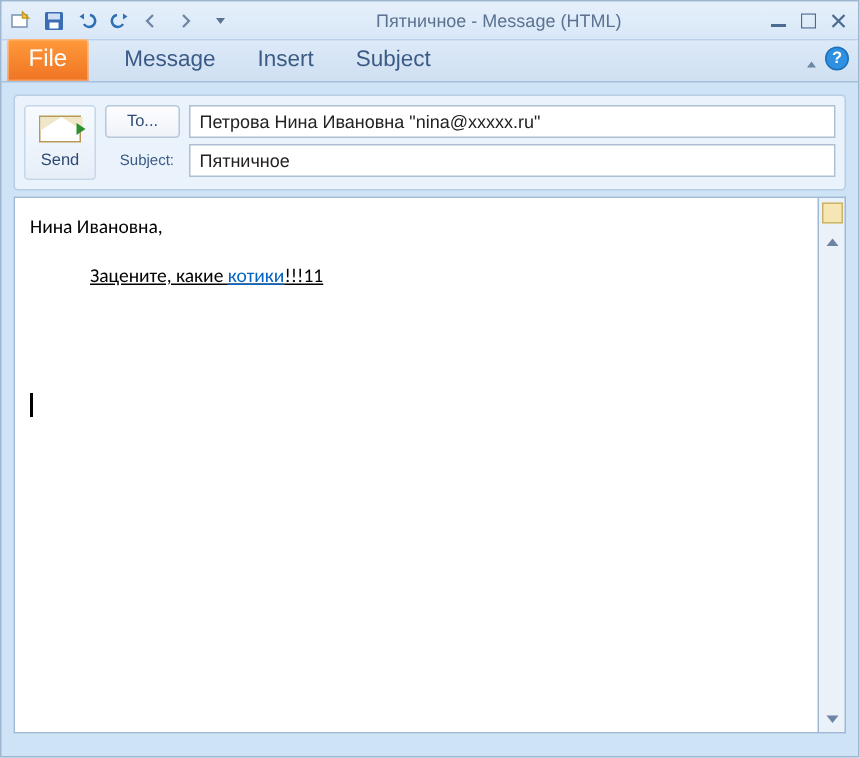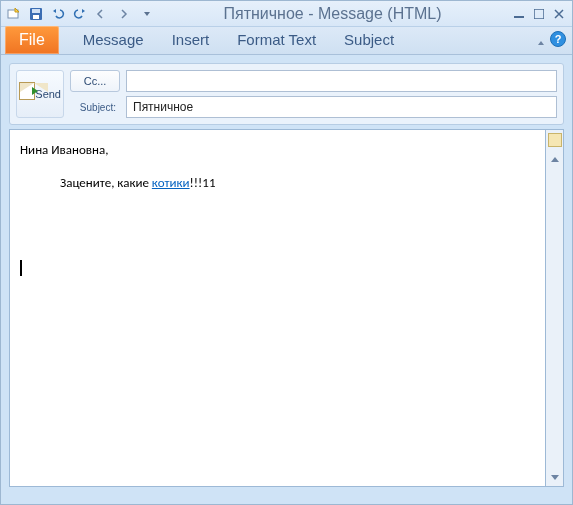--- a/index.html
+++ b/index.html
@@ -24,21 +24,21 @@
   .qat { display: flex; align-items: center; gap: 4px; }
   .qat .qbtn {
     width: 18px; height: 18px;
     display: flex; align-items: center; justify-content: center;
     border-radius: 2px;
   }
   .title-text {
     flex: 1;
     text-align: center;
     color: #5b7290;
-    font-size: 16px;
+    font-size: 12px;
     white-space: nowrap;
     overflow: hidden;
   }
   .winbtns { display: flex; gap: 2px; }
   .winbtns .wbtn {
     width: 18px; height: 16px;
     display: flex; align-items: center; justify-content: center;
     color: #4b6b93;
     font-weight: bold;
   }
@@ -100,21 +100,21 @@
     background: #eaf2fb;
     border: 1px solid #b7cde4;
     border-radius: 3px;
     padding: 6px;
     display: flex;
     gap: 6px;
   }
   .send-col {
     width: 48px;
     display: flex;
-    flex-direction: row;
+    flex-direction: column;
     align-items: center;
     justify-content: center;
     border: 1px solid #c7d7ea;
     border-radius: 3px;
     background: linear-gradient(#f7fbff, #e6eef8);
     padding: 6px 2px;
   }
   .send-col .env {
     width: 28px; height: 18px;
     border: 1px solid #b89a55;
@@ -179,21 +179,21 @@
     flex: 1;
     background: #fff;
     border: 1px solid #9db9d6;
     padding: 12px 10px;
     font-size: 13px;
     color: #000;
     font-family: Calibri, Arial, sans-serif;
     position: relative;
     overflow: hidden;
   }
-  .body-editor .indent { margin-left: 40px; margin-top: 18px; }
+  .body-editor .indent { margin-left: 40px; margin-top: 18px; text-decoration: underline; }
   .body-editor a { color: #0563c1; }
   .caret-line {
     margin-top: 70px;
     width: 1px; height: 16px;
     border-left: 2px solid #000;
   }
   .side-scroll {
     width: 18px;
     background: #eaf1f9;
     border: 1px solid #9db9d6;
@@ -291,39 +291,38 @@
           <path d="M1 1l8 8M9 1l-8 8" stroke="#4b6b93" stroke-width="1.5"></path>
         </svg>
       </div>
   </div>
 </div>
 
 <div class="ribbon">
   <div class="file-tab">File</div>
   <div class="tab">Message</div>
   <div class="tab">Insert</div>
-  <div class="tab">Format Text</div>
   <div class="tab">Subject</div>
   <div class="ribbon-right">
     <div><span class="dropdown-caret" style="border-top-color:#6d84a3;transform:scaleY(-1) translateY(-2px);"></span></div>
     <div class="help-circle">?</div>
   </div>
 </div>
 
 <div class="header-area">
   <div class="send-col">
     <div class="env">
         <div class="env-arrow"></div>
       </div>
     <div class="send-label">Send</div>
   </div>
   <div class="fields-col">
     <div class="field-row">
-      <div class="addr-btn">Cc...</div>
-      <input class="text-input" value="" style="">
+      <div class="addr-btn">To...</div>
+      <input class="text-input" value="Петрова Нина Ивановна &quot;nina@xxxxx.ru&quot;" style="">
     </div>
     <div class="field-row">
       <div class="subj-label">Subject:</div>
       <input class="text-input" value="Пятничное" style="">
     </div>
   </div>
 </div>
 
 <div class="body-wrap">
   <div class="body-editor">

